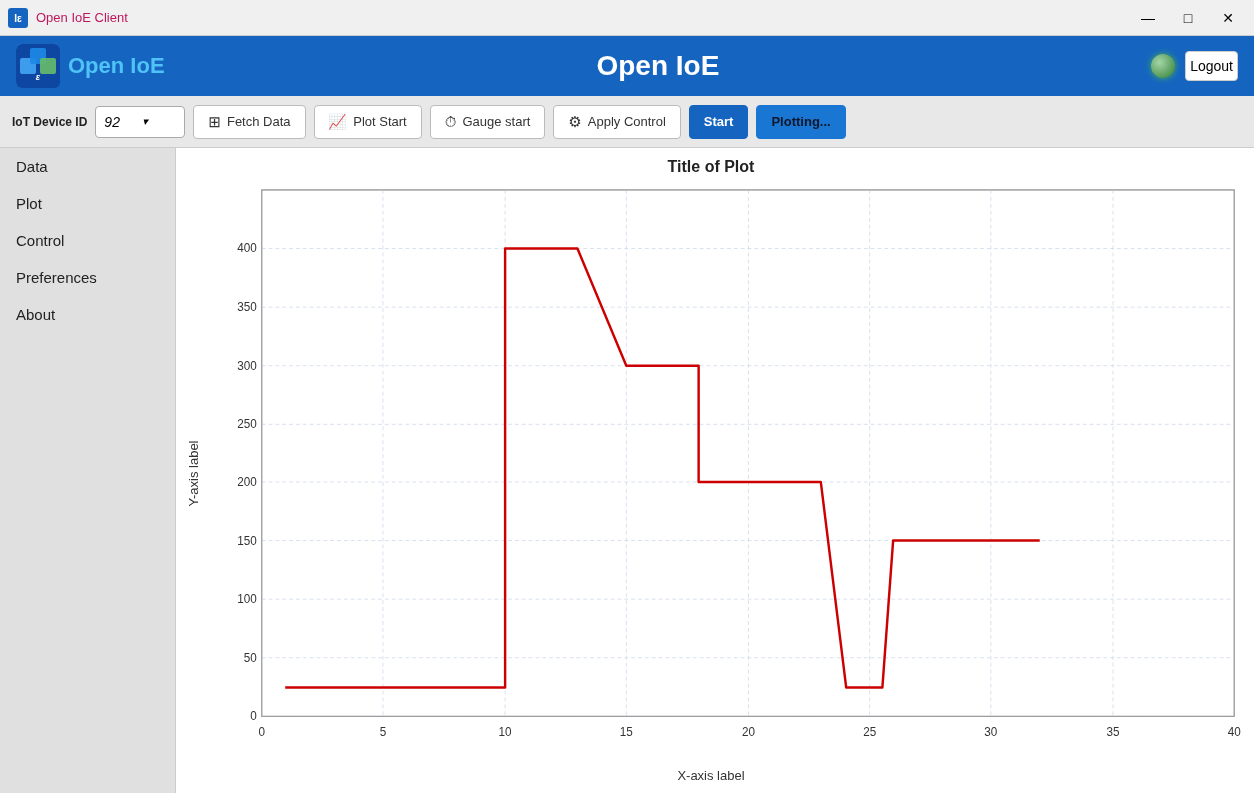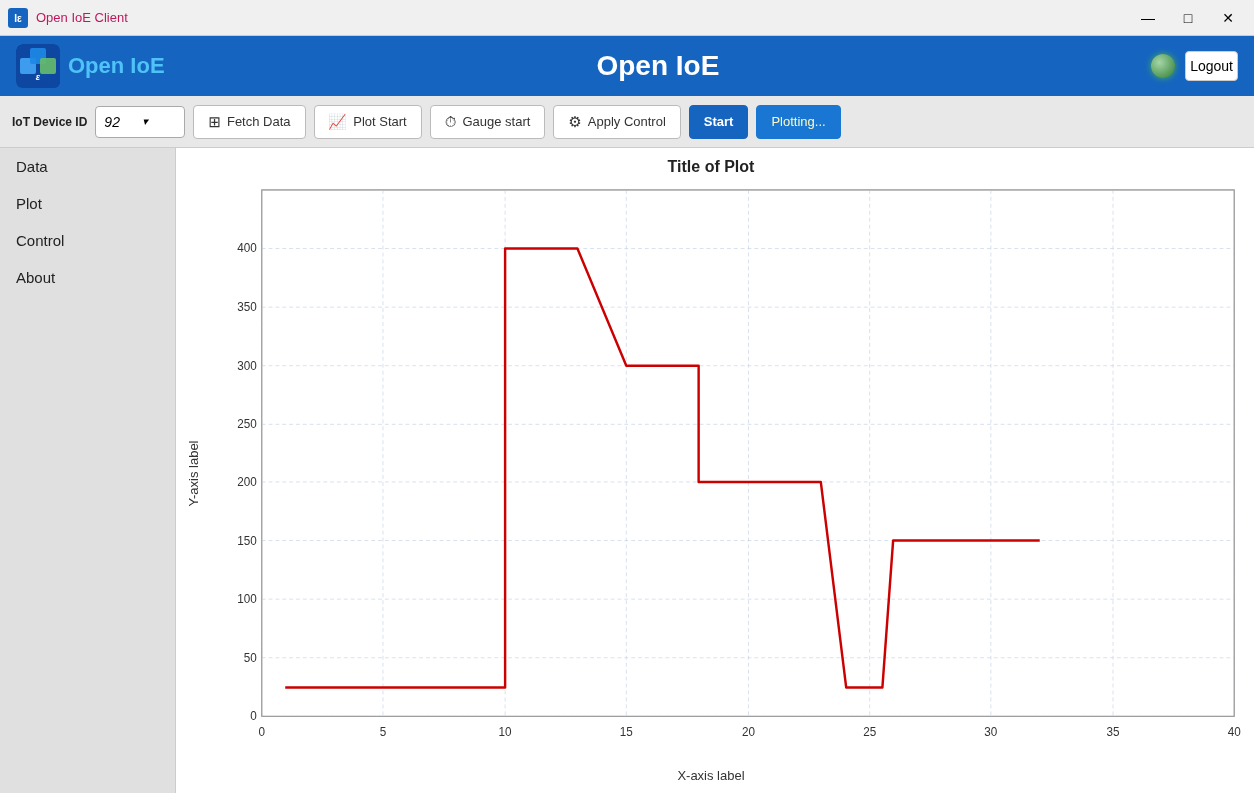--- a/index.html
+++ b/index.html
@@ -112,23 +112,23 @@
       color: #333;
     }
     .toolbar-btn.stop {
       background: #1565c0;
       color: white;
       border-color: #1565c0;
       font-weight: bold;
     }
     .toolbar-btn.plotting {
       background: #1976d2;
-      color: #fef9c3;
+      color: #0f172a;
       border-color: #1976d2;
-      font-weight: normal;
+      font-weight: bold;
     }
     .btn-icon { font-size: 15px; }
 
     
     .main-content {
       display: flex;
       height: calc(793px - 36px - 60px - 52px);
     }
 
     
@@ -266,20 +266,23 @@
     <div class="sidebar-item">
       <span>Data</span>
     </div>
     <div class="sidebar-item">
       <span>Plot</span>
     </div>
     <div class="sidebar-item">
       <span>Control</span>
     </div>
     <div class="sidebar-item">
+      <span>Preferences</span>
+    </div>
+    <div class="sidebar-item">
       <span>About</span>
     </div>
   </div>
 
   <div class="chart-area">
     <div class="chart-title">Title of Plot</div>
     <div class="chart-container">
       <div class="y-axis-label-container">
         <span class="y-axis-label">Y-axis label</span>
       </div>

